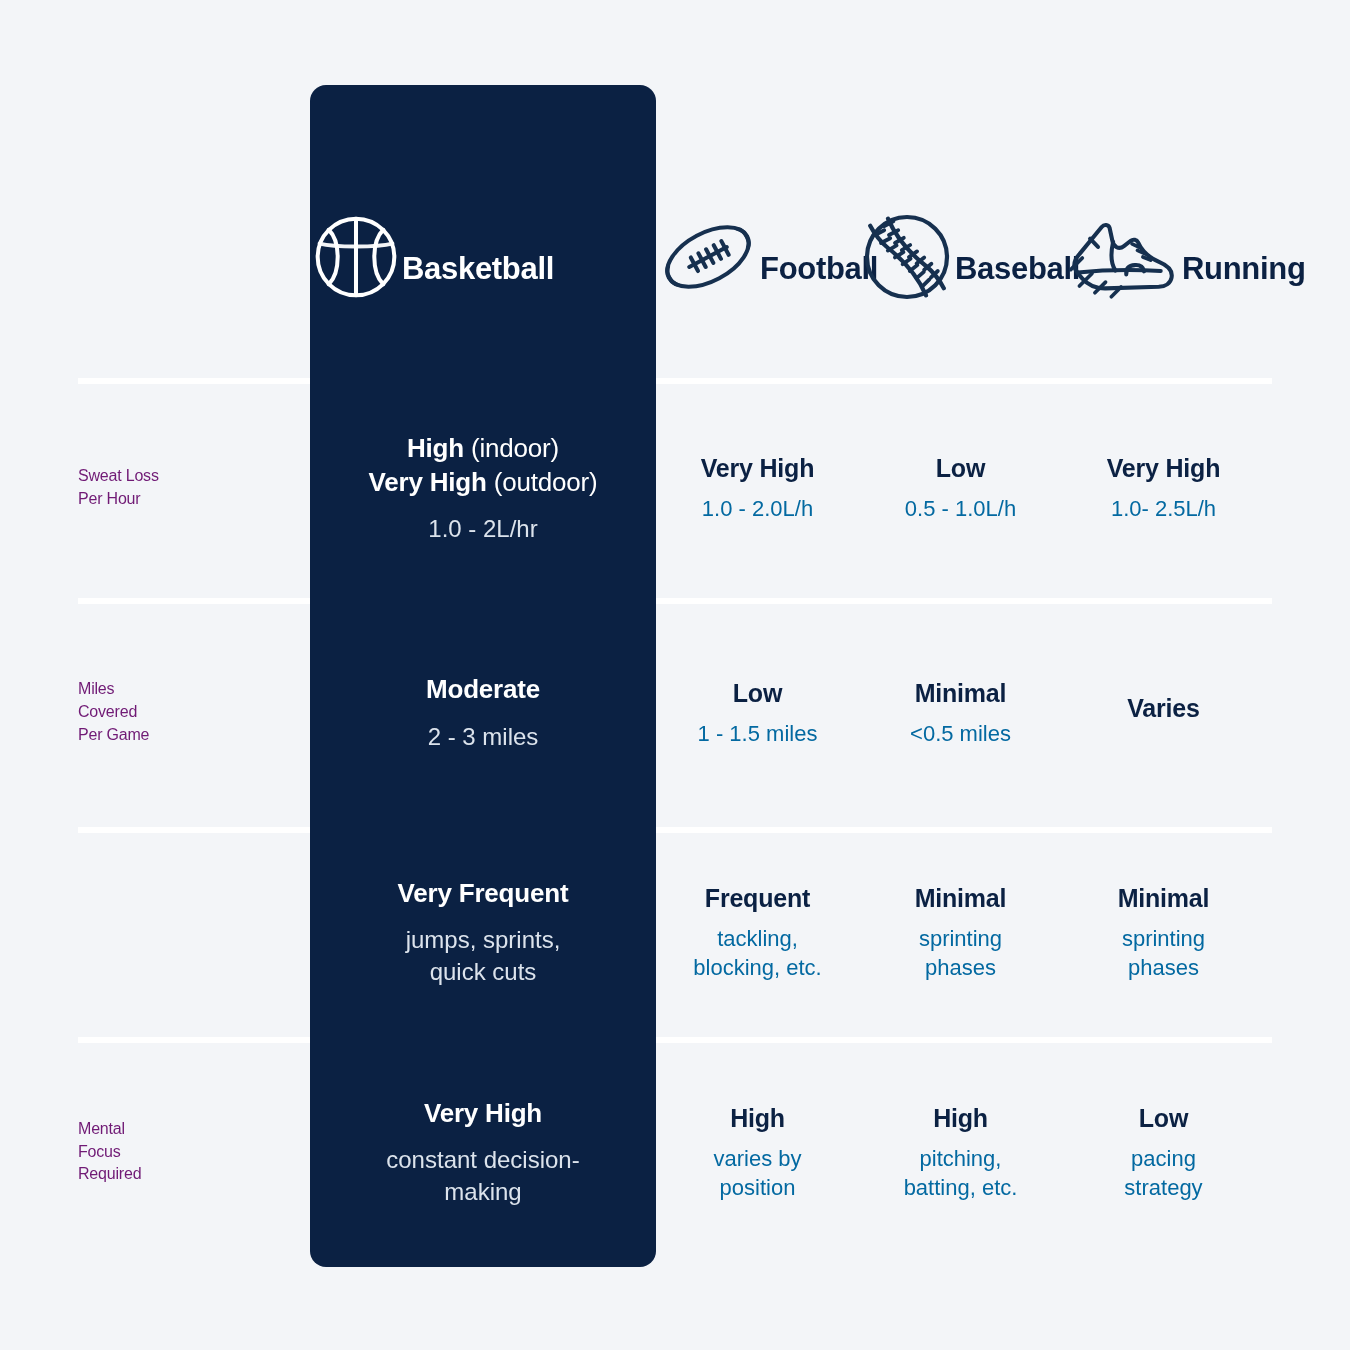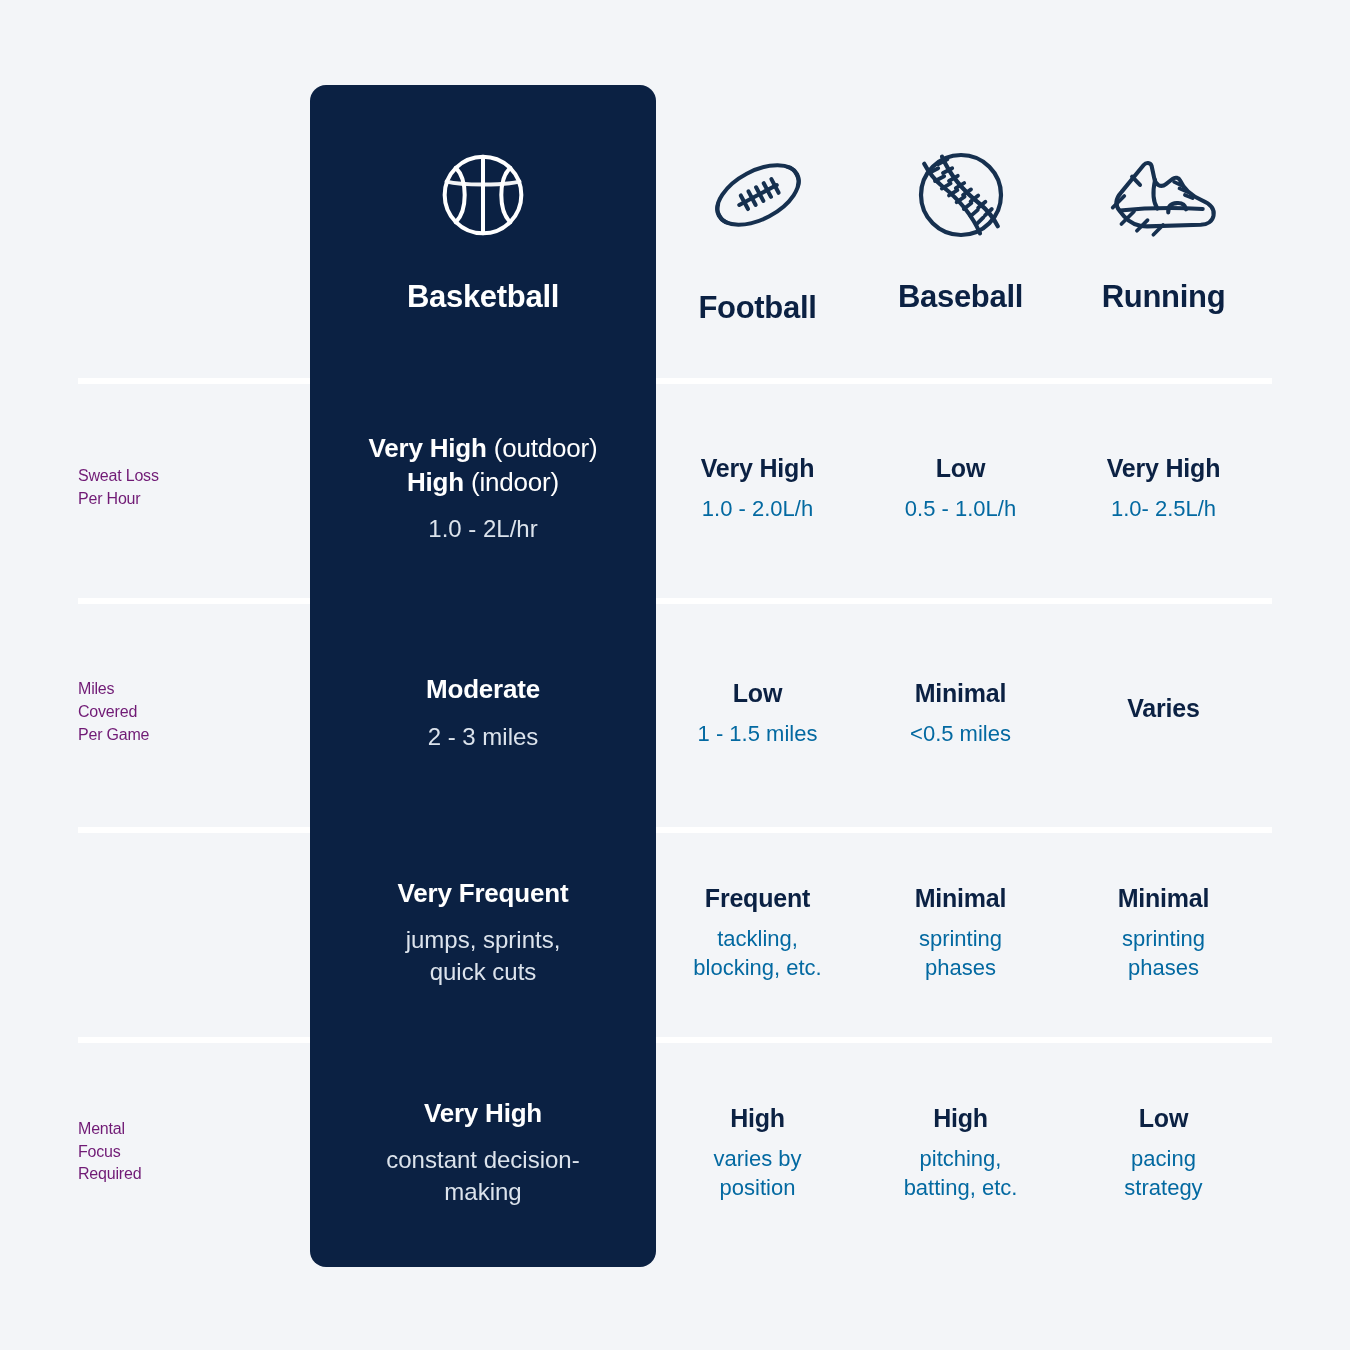--- a/index.html
+++ b/index.html
@@ -35,21 +35,21 @@
     z-index:2;
     display:grid;
     grid-template-columns:78px 232px 346px 203px 203px 203px 77px;
     grid-template-rows:85px 293px 220px 229px 210px 230px 83px;
   }
 
   
   .hdr {
     grid-row:2;
     display:flex;
-    flex-direction:column;
+    flex-direction:row;
     align-items:center;
     justify-content:flex-start;
     padding-top:50px;
   }
   .hdr .icon-wrap {
     height:120px;
     display:flex; align-items:center; justify-content:center;
   }
   .hdr .sport-name {
     font-size:31px;
@@ -143,21 +143,21 @@
           <circle cx="24" cy="24" r="20"></circle>
           <line x1="24" y1="4" x2="24" y2="44"></line>
           <path d="M9.8 9.8 C16 16 16 32 9.8 38.2"></path>
           <path d="M38.2 9.8 C32 16 32 32 38.2 38.2"></path>
           <path d="M5 17 C13 19 35 19 43 17" opacity="0.95"></path>
         </svg>
       </span>
       <span class="sport-name">Basketball</span>
     </div>
 
-    <div class="hdr" style="grid-column:4;gap:11px;">
+    <div class="hdr" style="grid-column:4;">
       <span class="icon-wrap">
         <svg width="104" height="94" viewBox="0 0 54 48" fill="none" stroke="#16304F" stroke-width="2.1" stroke-linecap="round" stroke-linejoin="round">
           <g transform="rotate(-28 27 24)">
             <ellipse cx="27" cy="24" rx="23" ry="12.5"></ellipse>
             <path d="M6.5 18.5 C3.5 21 3.5 27 6.5 29.5"></path>
             <path d="M47.5 18.5 C50.5 21 50.5 27 47.5 29.5"></path>
             <line x1="16" y1="24" x2="38" y2="24"></line>
             <line x1="19" y1="20" x2="19" y2="28"></line>
             <line x1="23.5" y1="20" x2="23.5" y2="28"></line>
             <line x1="28" y1="20" x2="28" y2="28"></line>
@@ -229,22 +229,22 @@
           </g>
         </svg>
       </span>
       <span class="sport-name">Running</span>
     </div>
 
     <div class="row-label" style="grid-row:3;">Sweat Loss<br>Per Hour</div>
 
     <div class="cell is-feature" style="grid-row:3;grid-column:3;">
       <span class="primary">
+        <span class="stack"><b>High</b><span class="norm"> (indoor)</span></span>
         <span class="stack"><b>Very High</b><span class="norm"> (outdoor)</span></span>
-        <span class="stack"><b>High</b><span class="norm"> (indoor)</span></span>
       </span>
       <span class="secondary">1.0 - 2L/hr</span>
     </div>
 
     <div class="cell" style="grid-row:3;grid-column:4;">
       <span class="primary">Very High</span>
       <span class="secondary">1.0 - 2.0L/h</span>
     </div>
 
     <div class="cell" style="grid-row:3;grid-column:5;">

